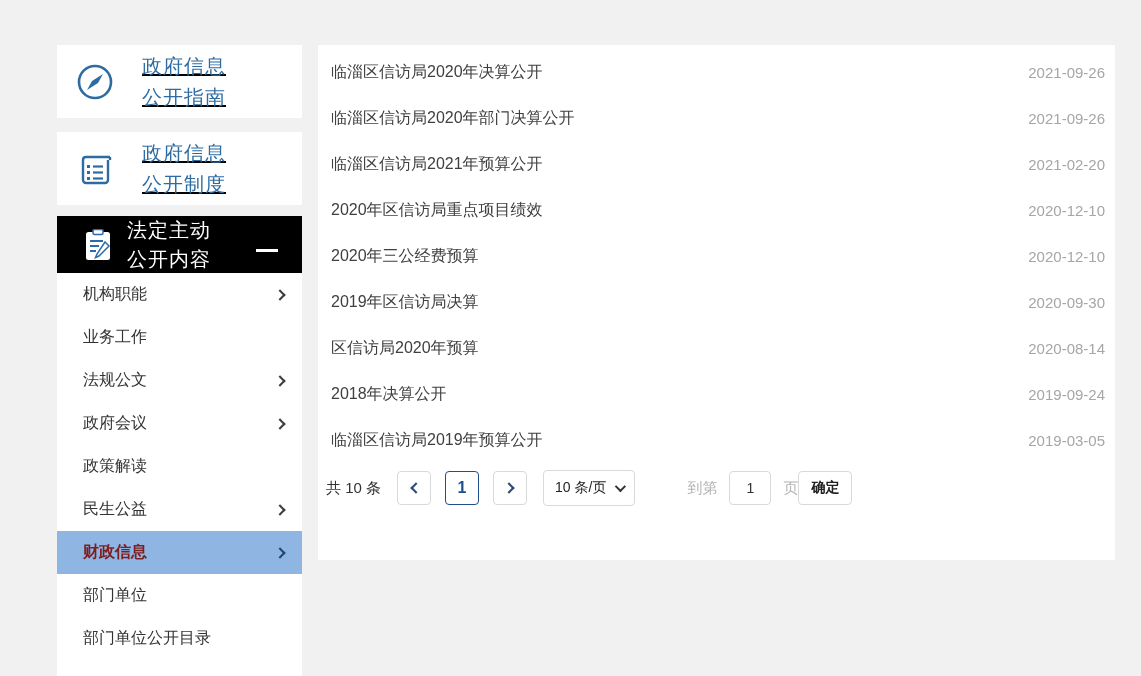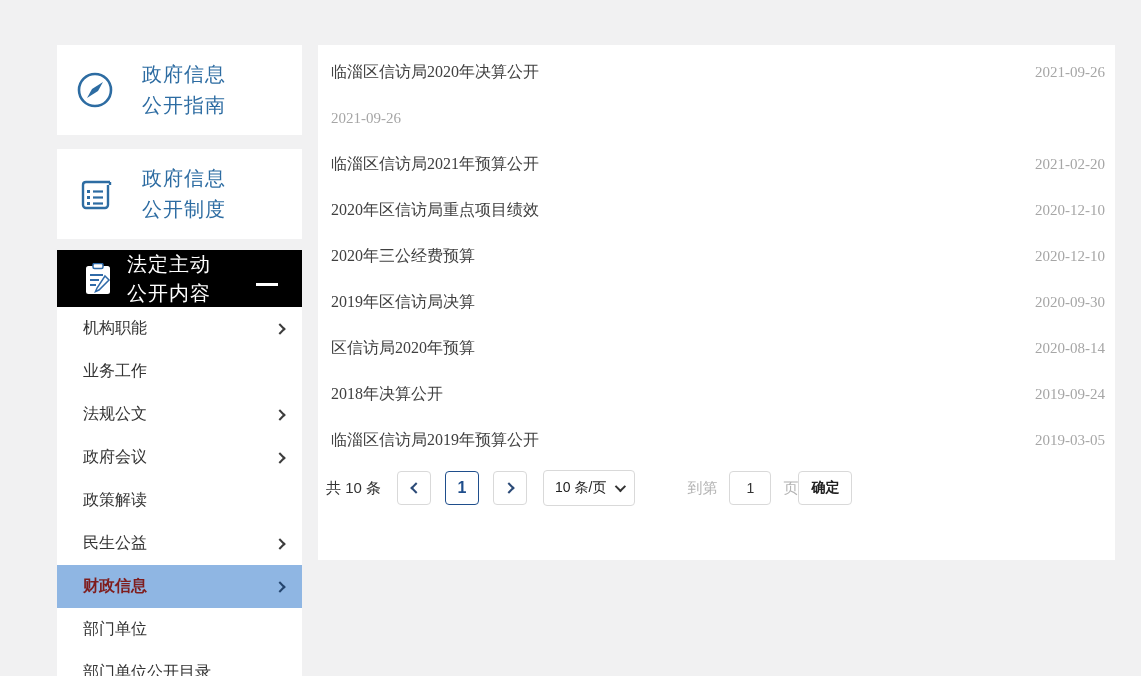--- a/index.html
+++ b/index.html
@@ -9,25 +9,26 @@
     background: #f1f1f2;
     font-family: "Liberation Sans", sans-serif;
     overflow: hidden;
   }
 
   
   .sidebar { position: absolute; left: 57px; top: 45px; width: 245px; }
 
   .side-box {
     background: #ffffff;
-    height: 90px;
+    height: 73px;
     display: flex;
     align-items: center;
     padding-left: 13px;
     margin-bottom: 14px;
+    text-decoration: underline;
   }
   .side-box .icon-wrap { width: 50px; height: 40px; flex: none; margin-right: 22px; display: flex; align-items: center; justify-content: center; }
   .side-box .txt { color: #2d6ca2; font-size: 20px; line-height: 31px; letter-spacing: 1px; }
 
   .side-header {
     background: #000000;
     height: 57px;
     margin-top: -3px;
     display: flex;
     align-items: center;
@@ -76,21 +77,20 @@
     background: #ffffff;
   }
   .list { padding-top: 4px; }
   .row {
     height: 46px;
     display: flex;
     align-items: center;
     justify-content: space-between;
     padding: 0 10px 0 13px;
     cursor: pointer;
-    font-family: Liberation Serif, serif;
   }
   .row .t { font-size: 16px; color: #404040; }
   .row .d { font-size: 15px; color: #a6a6a6; }
 
   
   .pagebar {
     display: flex;
     align-items: center;
     height: 50px;
     padding-left: 8px;
@@ -259,20 +259,21 @@
   </div>
 </div>
 
 <div class="main">
   <div class="list">
     <div class="row">
       <span class="t">临淄区信访局2020年决算公开</span>
       <span class="d">2021-09-26</span>
     </div>
     <div class="row">
+      <span class="t">临淄区信访局2020年部门决算公开</span>
       <span class="d">2021-09-26</span>
     </div>
     <div class="row">
       <span class="t">临淄区信访局2021年预算公开</span>
       <span class="d">2021-02-20</span>
     </div>
     <div class="row">
       <span class="t">2020年区信访局重点项目绩效</span>
       <span class="d">2020-12-10</span>
     </div>

